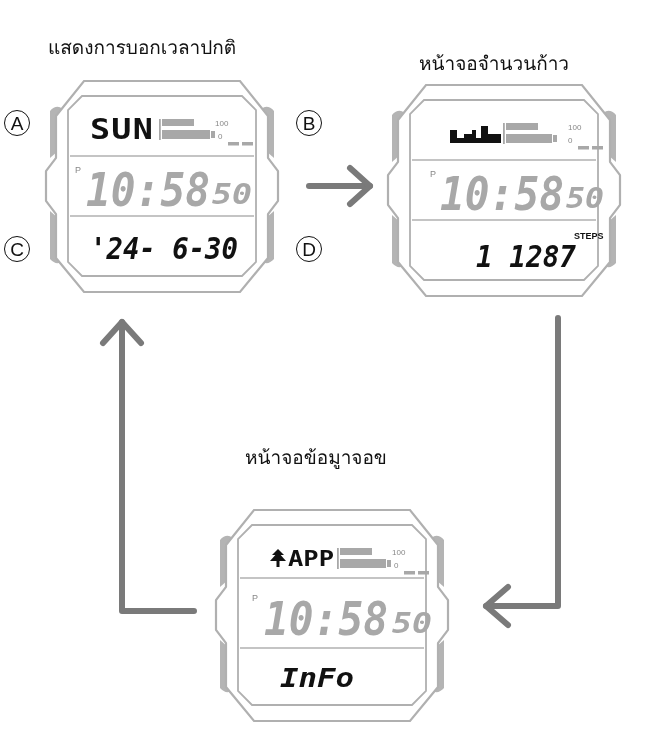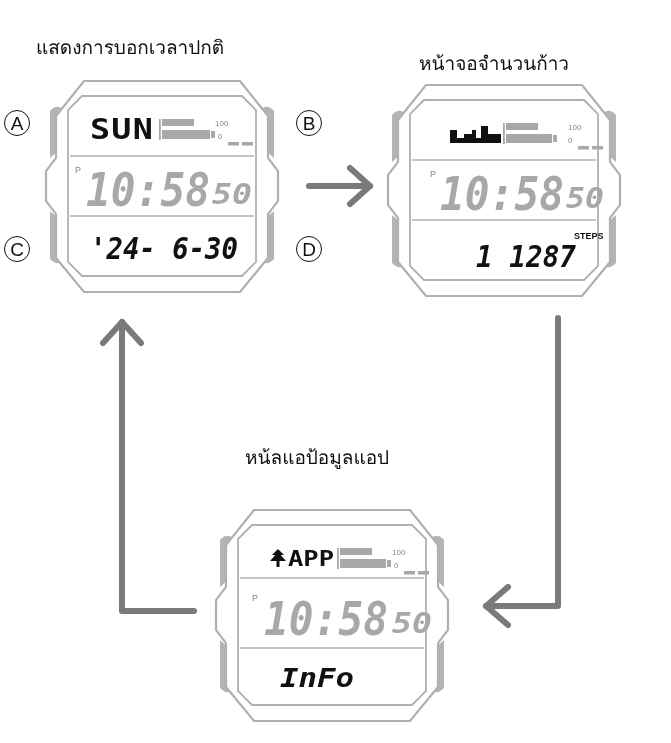--- a/index.html
+++ b/index.html
@@ -13,23 +13,23 @@
   .lcd-top-text { font-family: "DejaVu Sans Mono", monospace; font-weight: bold; fill: #111; }
   .lcd-time { font-family: "DejaVu Sans Mono", monospace; font-weight: bold; font-style: italic; fill: #a8a8a8; }
   .lcd-bottom { font-family: "DejaVu Sans Mono", monospace; font-weight: bold; font-style: italic; fill: #111; }
   .small-lbl { font-family: "Liberation Sans", sans-serif; fill: #888; }
   .steps-lbl { font-family: "Liberation Sans", sans-serif; font-weight: bold; fill: #111; }
   svg text { dominant-baseline: alphabetic; }
 </style>
 </head>
 <body>
 
-<div class="title" style="left:36px; top:32px;">แสดงการบอกเวลาปกติ</div>
+<div class="title" style="left:48px; top:32px;">แสดงการบอกเวลาปกติ</div>
 <div class="title" style="left:419px; top:48px;">หน้าจอจำนวนก้าว</div>
-<div class="title" style="left:245px; top:442px;">หน้ลแอป้อมูลแอป</div>
+<div class="title" style="left:245px; top:442px;">หน้าจอข้อมูาจอข</div>
 
 <div class="btn-label" style="left:4px; top:110px;">A</div>
 <div class="btn-label" style="left:296px; top:110px;">B</div>
 <div class="btn-label" style="left:4px; top:236px;">C</div>
 <div class="btn-label" style="left:296px; top:236px;">D</div>
 
 <svg width="671" height="743" style="position:absolute; left:0; top:0;">
   <g stroke="#7a7a7a" stroke-width="6" fill="none" stroke-linecap="round" stroke-linejoin="round">
 
     <g>

